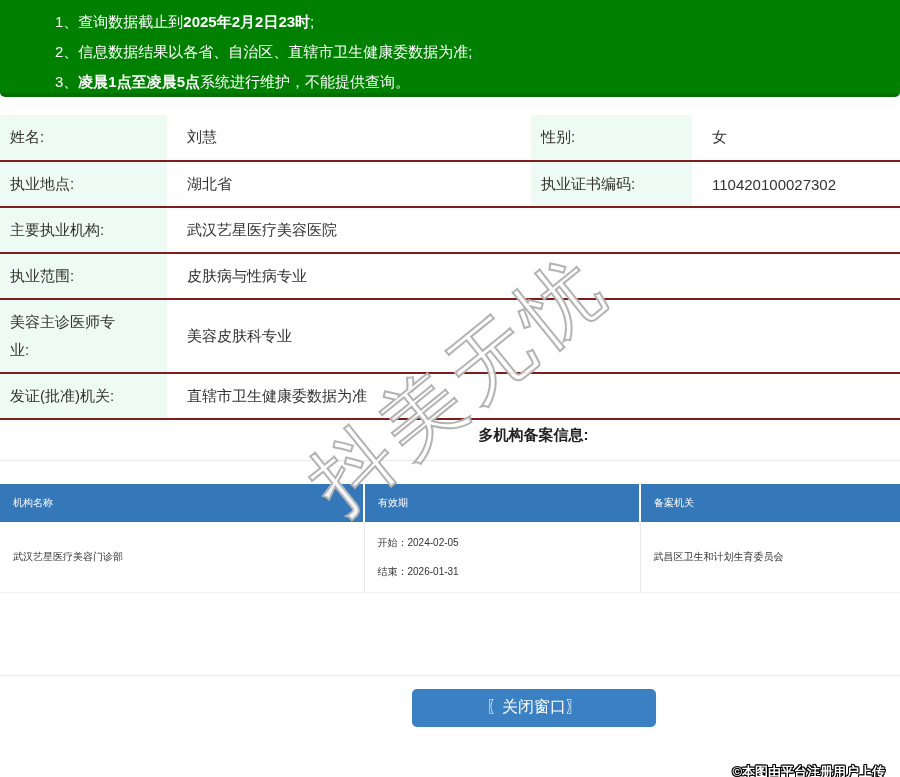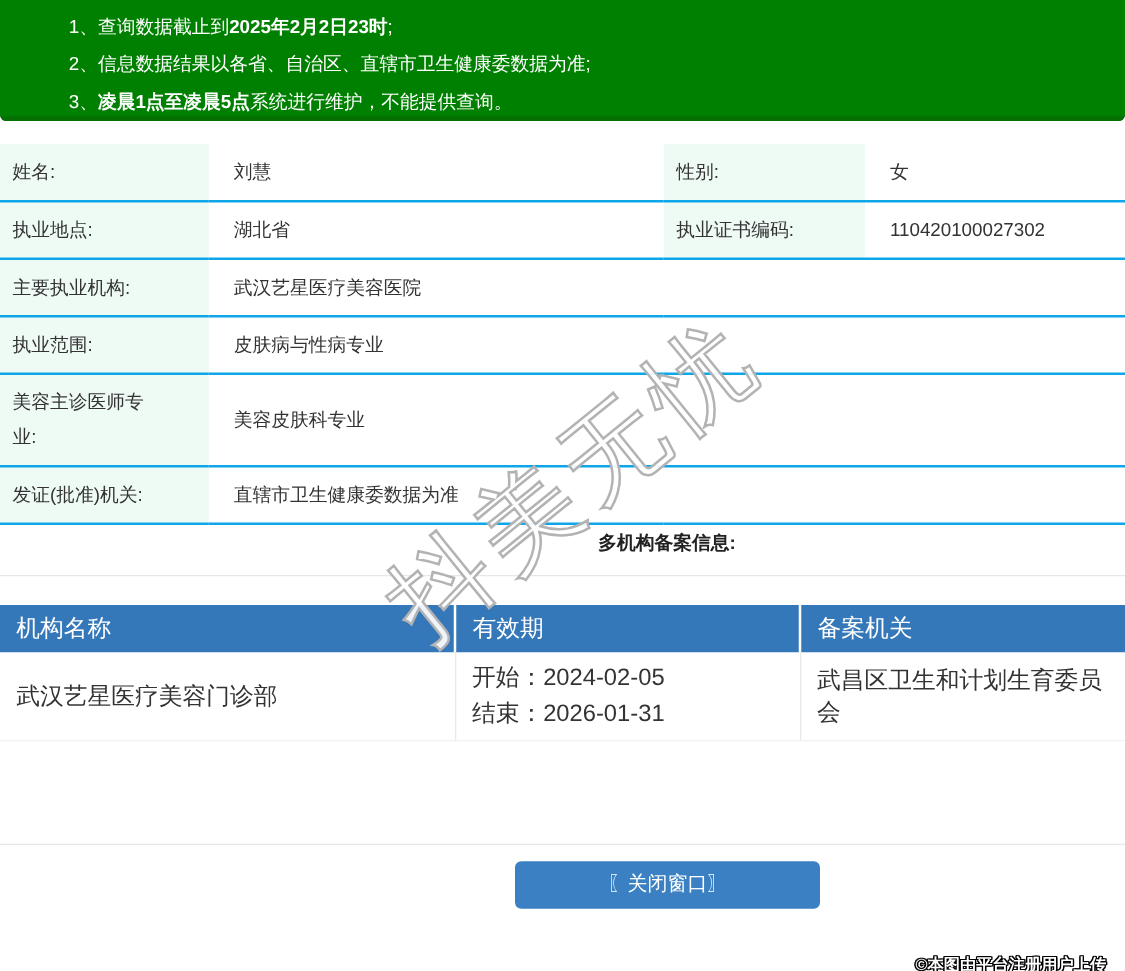--- a/index.html
+++ b/index.html
@@ -16,41 +16,41 @@
     color:#fff; font-size:15px; line-height:30px;
   }
   .banner .ln { white-space:nowrap; }
   .banner b { font-weight:bold; font-size:15px; }
 
   
   table.info {
     width:900px; border-collapse:collapse; margin-top:18px;
     font-size:15px; color:#333; table-layout:fixed;
   }
-  table.info td { border-bottom:2px solid #0ea5e9; vertical-align:middle; }
+  table.info td { border-bottom:2px solid #7f1d1d; vertical-align:middle; }
   table.info td.lbl { background:#eefaf4; padding-left:10px; }
   table.info td.val { padding-left:20px; background:transparent; }
   table.info tr.r { height:46px; }
   table.info tr.tall { height:74px; }
   table.info td.lbl span { white-space:nowrap; }
   table.info tr.tall td.lbl span { white-space:normal; display:inline-block; width:118px; line-height:28px; }
 
   
   .sec-head {
     margin-top:4px; padding-left:167px; text-align:center;
     font-size:15px; font-weight:bold; color:#222; line-height:22px;
   }
   .hr { border:none; border-top:1px solid #e7e7e7; height:0; }
   .hr1 { margin-top:14px; }
   .hr2 { margin-top:82px; }
 
   
   table.filing {
     width:900px; border-collapse:collapse; margin-top:23px;
-    font-size:19px; color:#333; table-layout:fixed;
+    font-size:10px; color:#333; table-layout:fixed;
   }
   table.filing thead th {
     background:#3578b9; color:#fff; font-weight:normal; text-align:left;
     height:38px; padding-left:13px; border-right:2px solid #fff;
   }
   table.filing thead th:last-child { border-right:none; }
   table.filing tbody td {
     height:70px; padding-left:13px; vertical-align:middle;
     border-right:1px solid #e8e8e8; border-bottom:1px solid #f1f1f1;
     background:#fff;

